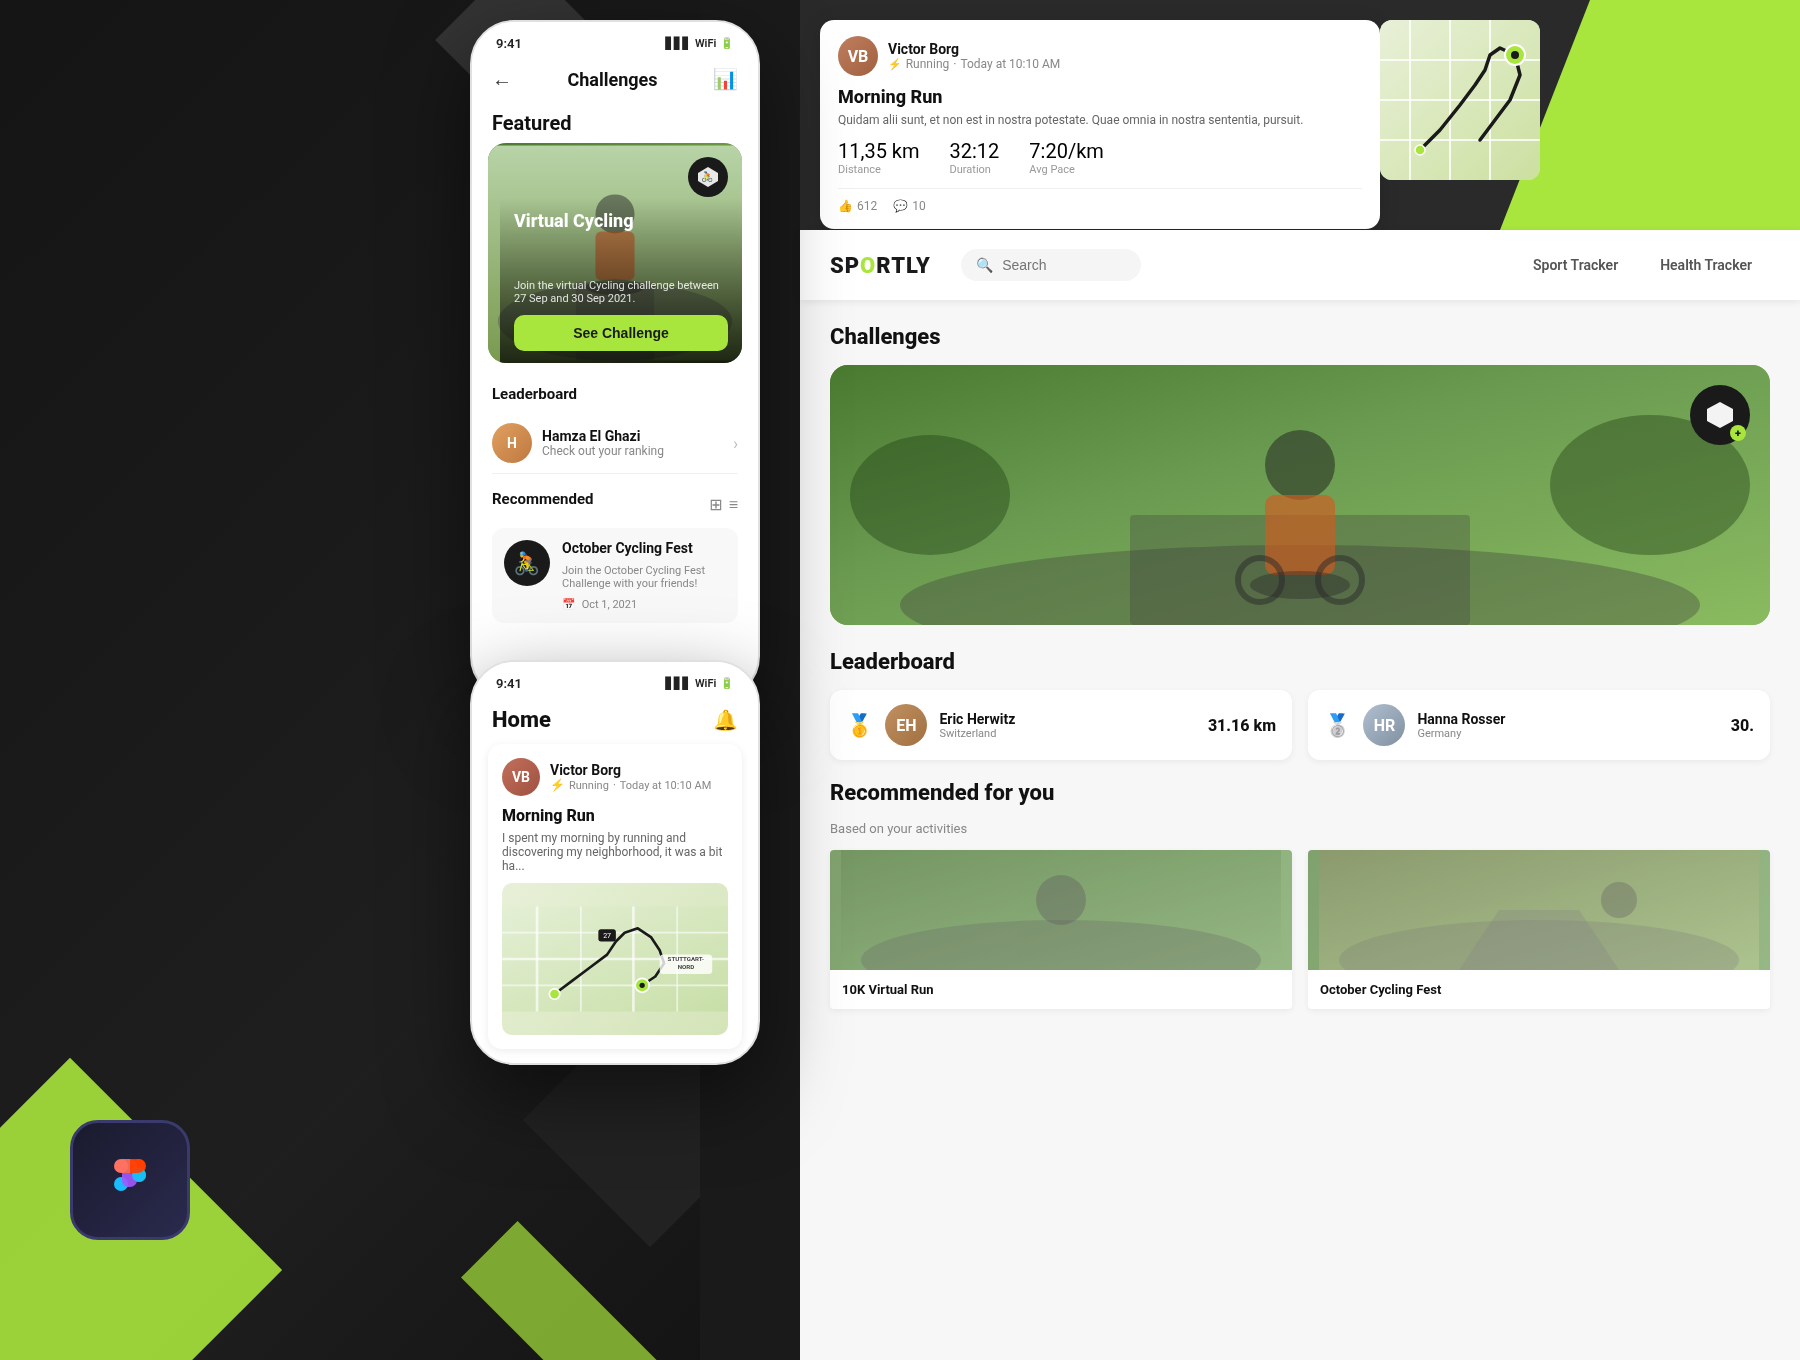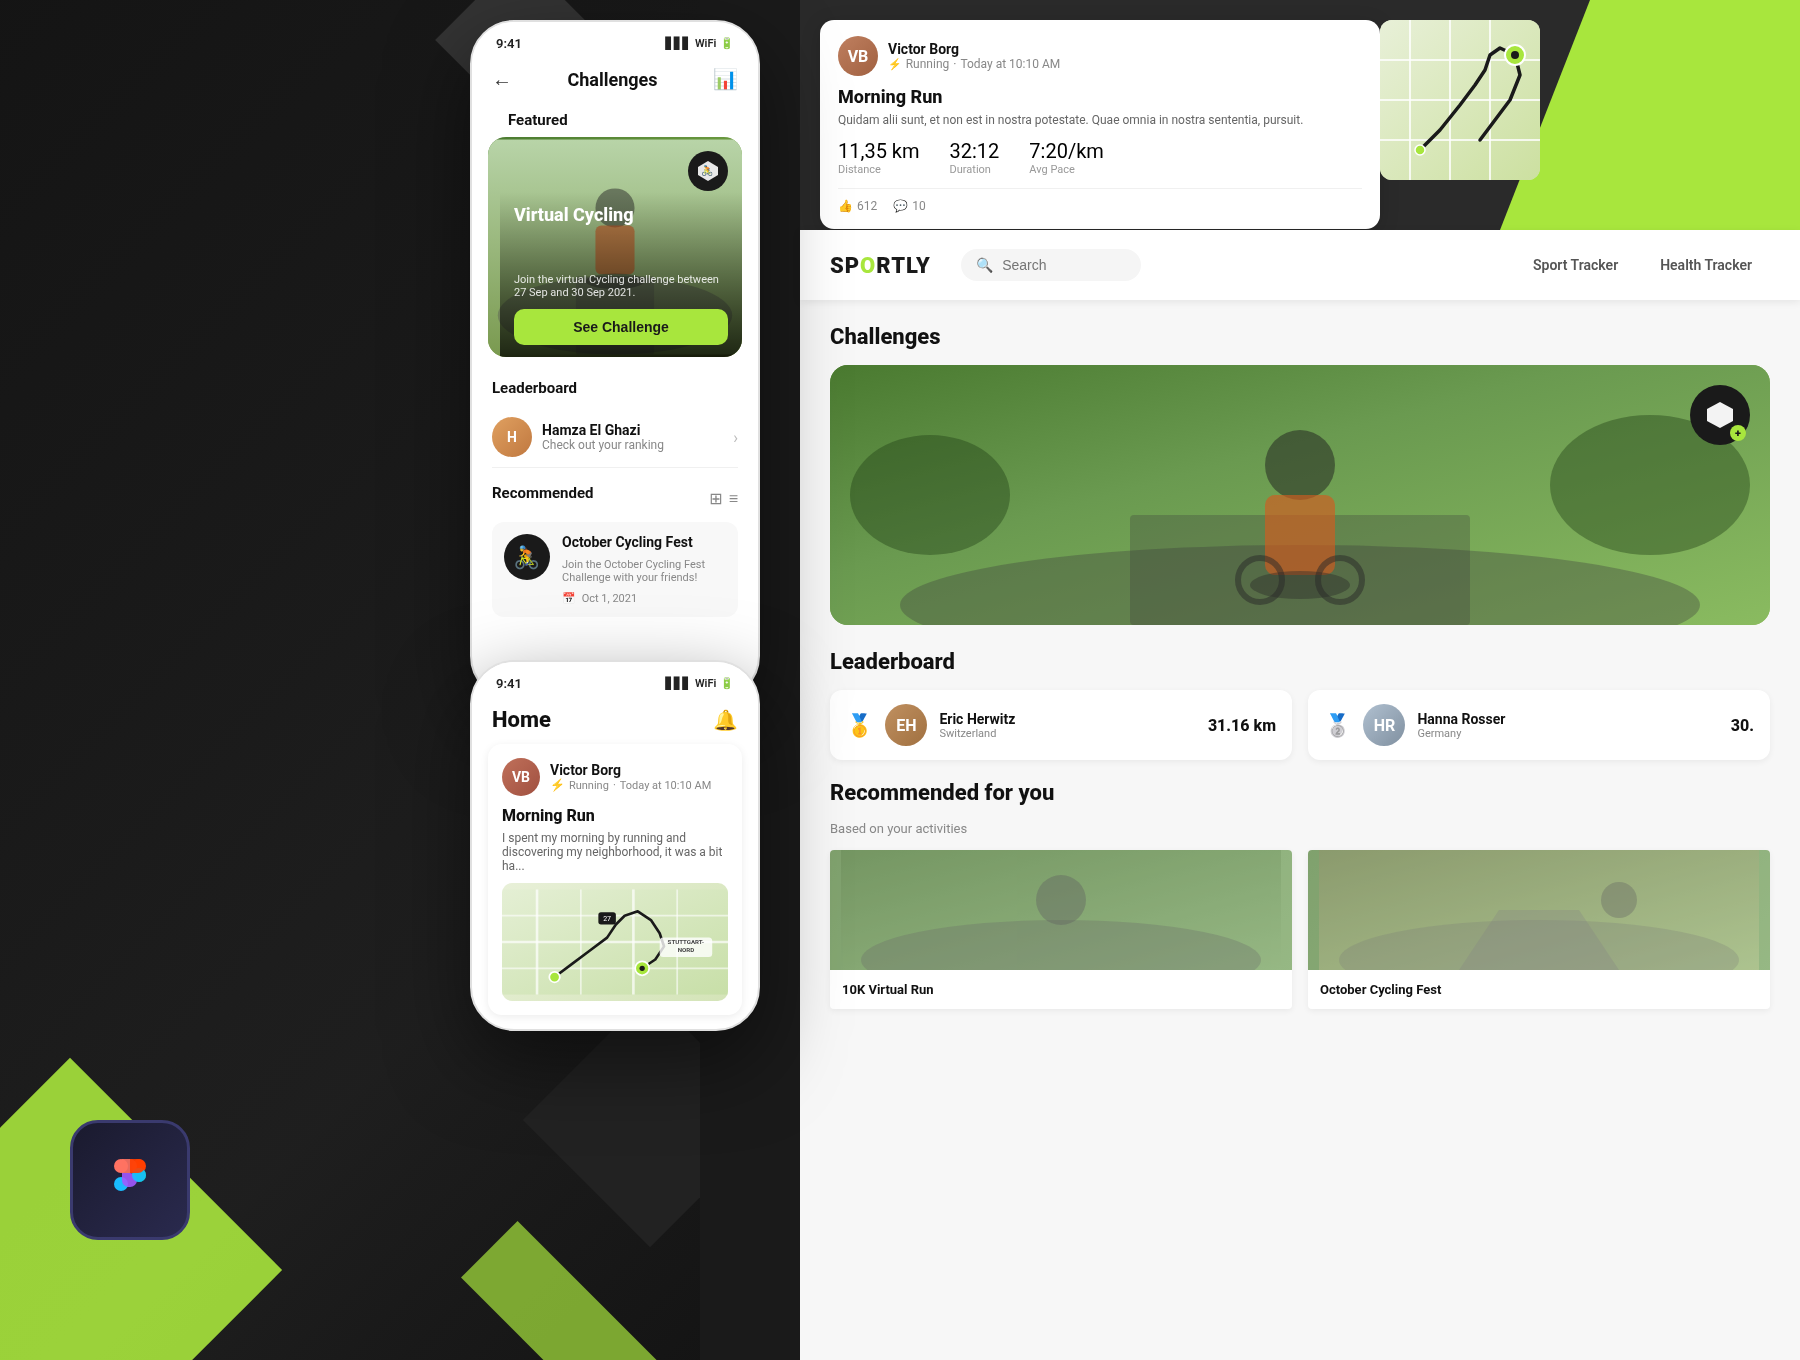--- a/index.html
+++ b/index.html
@@ -182,22 +182,22 @@
       font-size: 18px;
       font-weight: 700;
       color: #111;
     }
 
     .phone-chart-icon {
       font-size: 20px; color: #333;
     }
 
     .featured-label {
-      padding: 8px 36px;
-      font-size: 15px;
+      padding: 8px 20px;
+      font-size: 20px;
       font-weight: 700;
       color: #111;
       background: #fff;
     }
 
     .featured-card {
       margin: 0 16px 14px;
       border-radius: 18px;
       overflow: hidden;
       position: relative;
@@ -370,21 +370,21 @@
     }
 
     .user-name { font-size: 14px; font-weight: 700; color: #111; }
     .user-meta { font-size: 11px; color: #888; display: flex; align-items: center; gap: 4px; }
     .run-icon-sm { color: #a8e63d; font-size: 12px; }
 
     .activity-title { font-size: 16px; font-weight: 800; color: #111; margin-bottom: 6px; }
     .activity-desc { font-size: 12px; color: #666; margin-bottom: 10px; }
 
     .map-placeholder {
-      width: 100%; height: 118px;
+      width: 100%; height: 152px;
       background: linear-gradient(135deg, #e8f0d8, #d4e4b8);
       border-radius: 10px;
       position: relative;
       overflow: hidden;
       display: flex; align-items: center; justify-content: center;
     }
 
     
     .right-panel {
       position: absolute;

